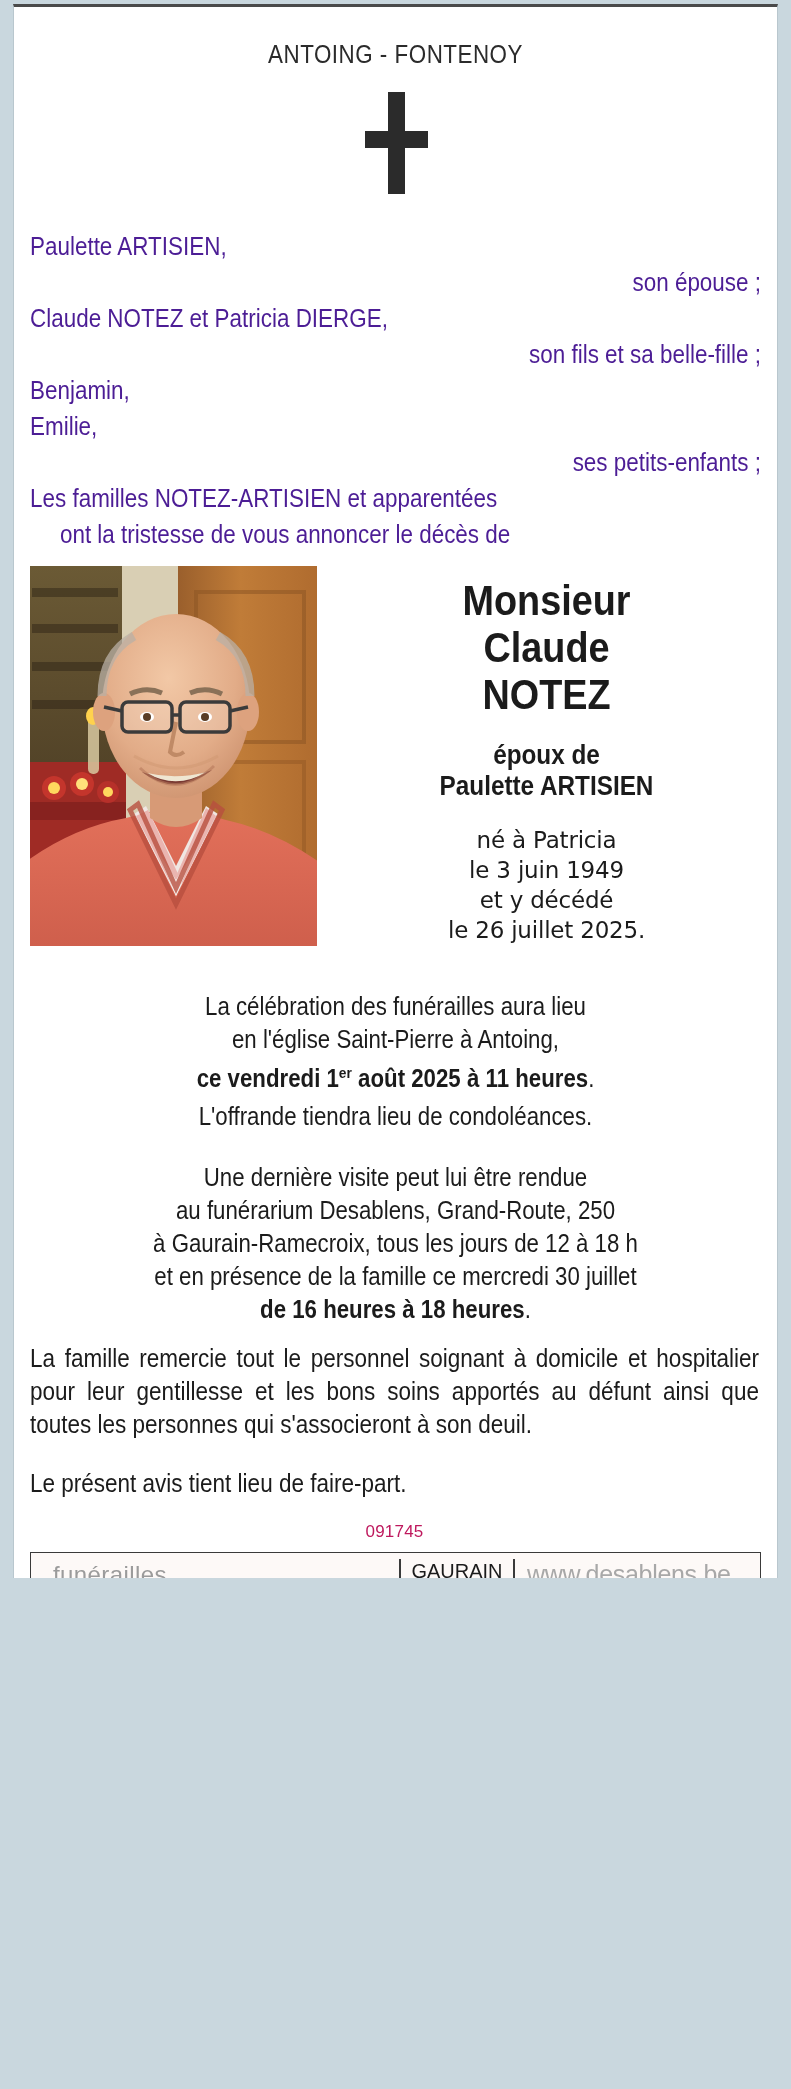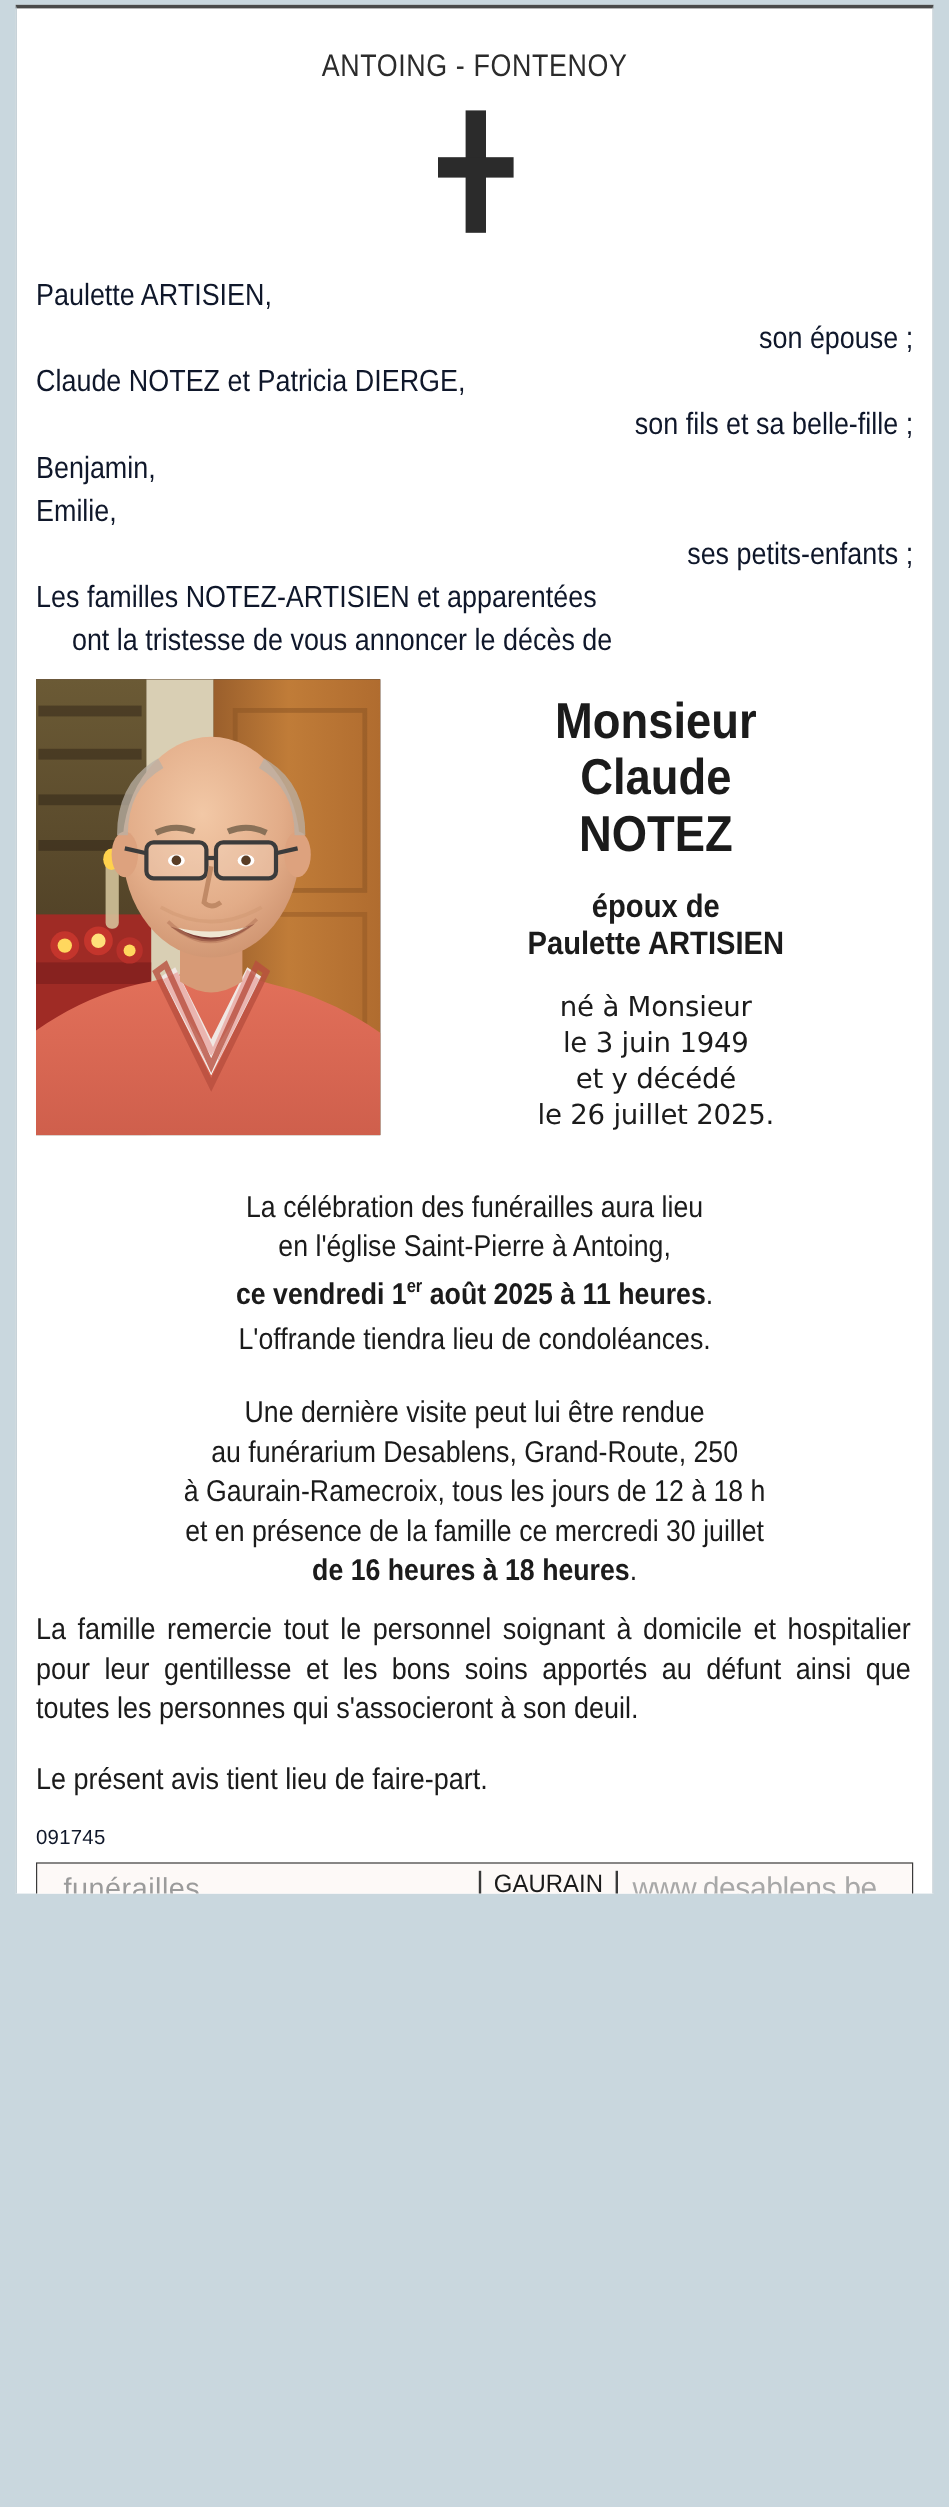--- a/index.html
+++ b/index.html
@@ -81,21 +81,21 @@
     left: 24px;
     top: 39px;
     width: 63px;
     height: 17px;
     background: #2b2b2b;
   }
 
   
   .family-block {
     margin-top: 34px;
-    color: #0f172a;
+    color: #4c1d95;
   }
   .fam-line {
     font-size: 25.5px;
     line-height: 36px;
     white-space: nowrap;
     transform: scaleX(0.88);
     transform-origin: left center;
   }
   .fam-line.right {
     text-align: right;
@@ -184,23 +184,23 @@
     font-size: 25px;
     line-height: 33px;
     text-align: justify;
     margin-top: 16px;
     padding-right: 2px;
   }
   .para-inner { transform: scaleX(0.9); transform-origin: left top; width: 111.1%; }
   .para.last { text-align: left; margin-top: 26px; }
 
   .ref-number {
-    text-align: left;
+    text-align: center;
     font-size: 17px;
-    color: #0f172a;
+    color: #be185d;
     margin-top: 22px;
     padding-right: 2px;
     letter-spacing: 0.2px;
   }
 
   
   .footer {
     margin-top: 10px;
     border: 1px solid #3a3a3a;
     background: #fdf9f7;
@@ -414,21 +414,21 @@
 
         <div class="name-col">
           <div class="nm-monsieur">Monsieur</div>
           <div class="nm-first">Claude</div>
           <div class="nm-last">NOTEZ</div>
 
           <div class="nm-spouse-label">époux de</div>
           <div class="nm-spouse-name">Paulette ARTISIEN</div>
 
           <div class="nm-dates">
-            <div>né à Monsieur</div>
+            <div>né à Patricia</div>
             <div>le 3 juin 1949</div>
             <div>et y décédé</div>
             <div>le 26 juillet 2025.</div>
           </div>
         </div>
       </div>
 
       <div class="svc blk-celebration">
         <div class="ln">La célébration des funérailles aura lieu</div>
         <div class="ln">en l'église Saint-Pierre à Antoing,</div>

